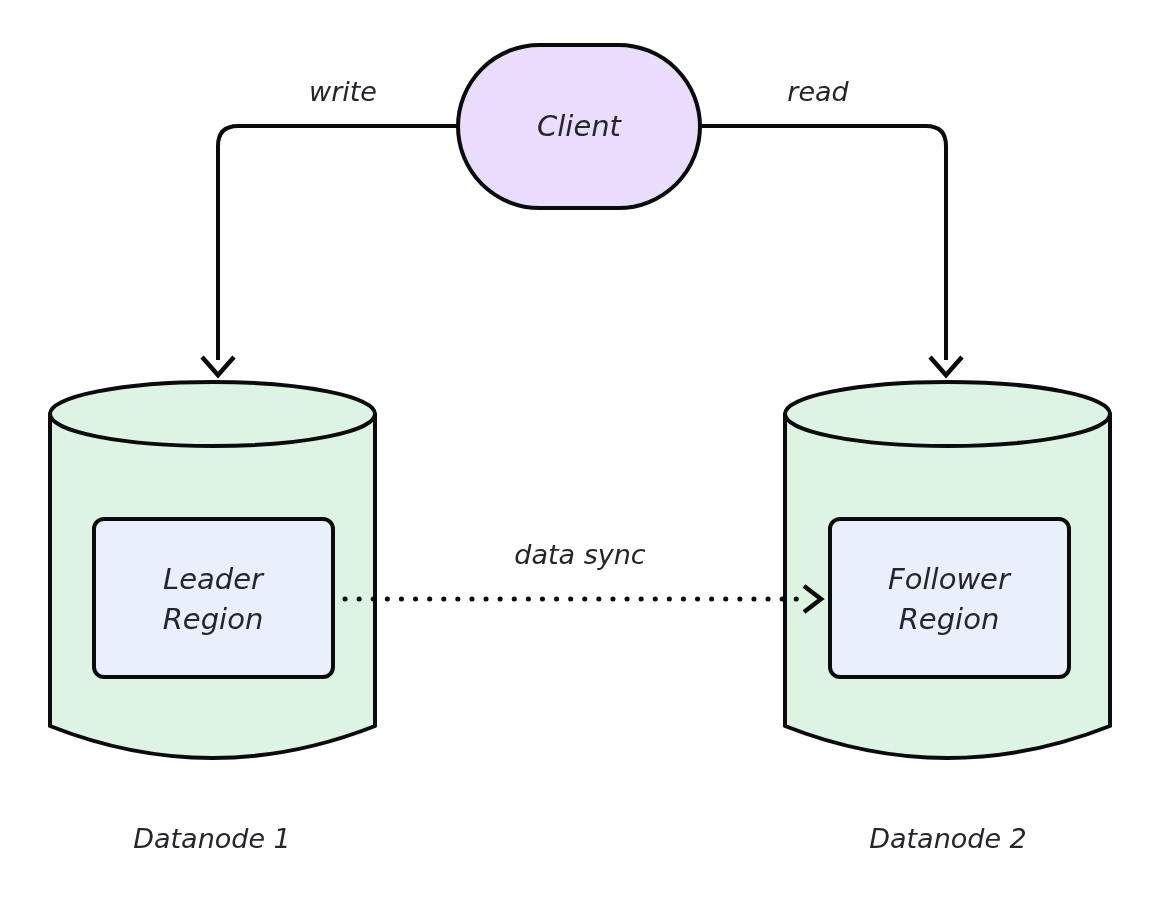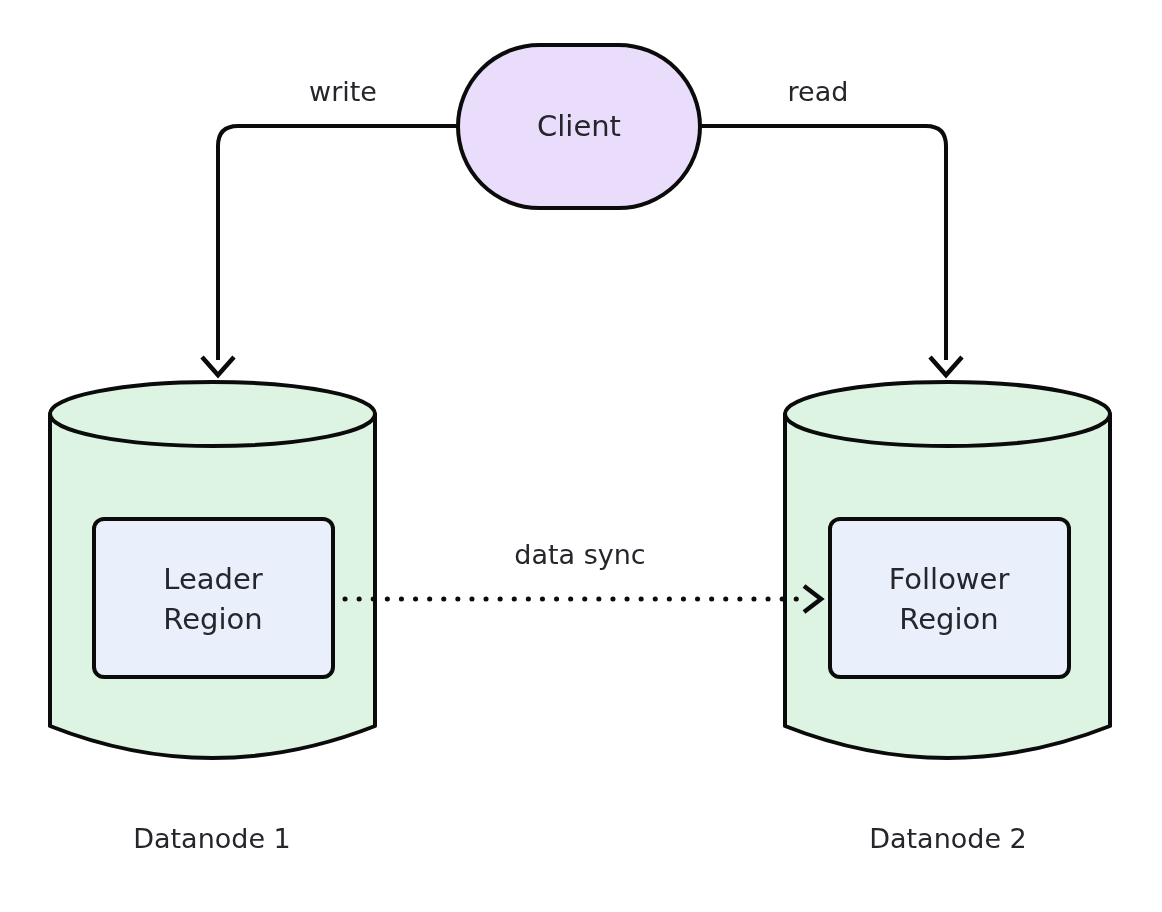--- a/index.html
+++ b/index.html
@@ -9,20 +9,21 @@
   }
   body {
     font-family: "DejaVu Sans", "Liberation Sans", sans-serif;
   }
   #diagram-root {
     position: relative;
     width: 1126px;
     height: 912px;
     background: #ffffff;
     overflow: hidden;
+    font-style: italic;
   }
   #diagram-svg {
     position: absolute;
     top: 0;
     left: 0;
     width: 1162px;
     height: 912px;
   }
   .edge-path {
     fill: none;

